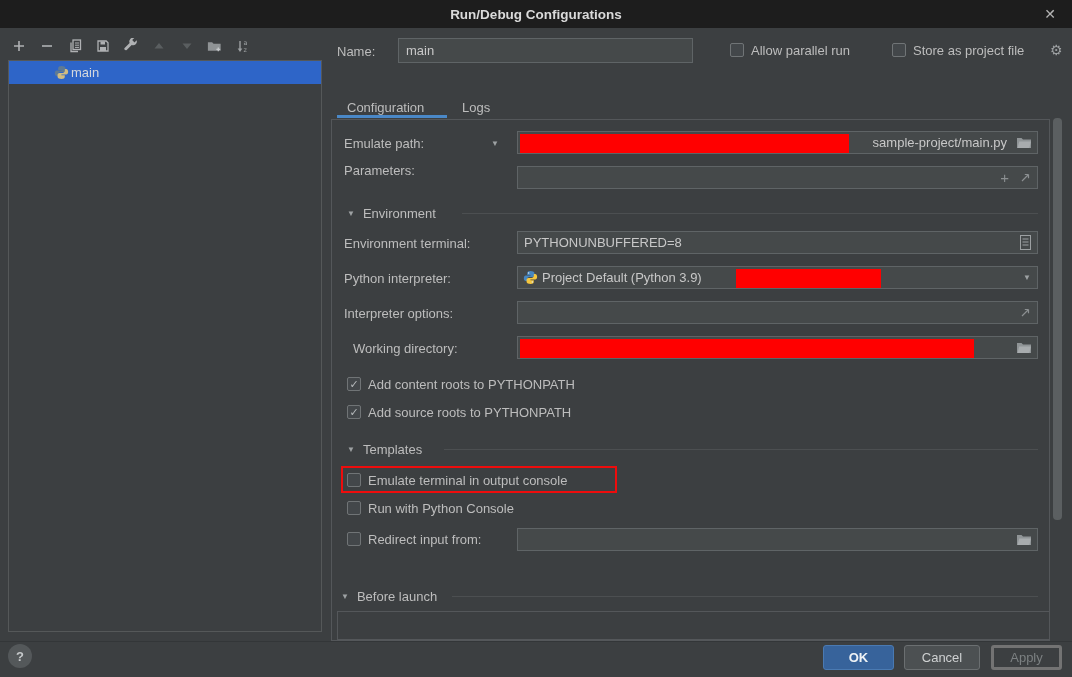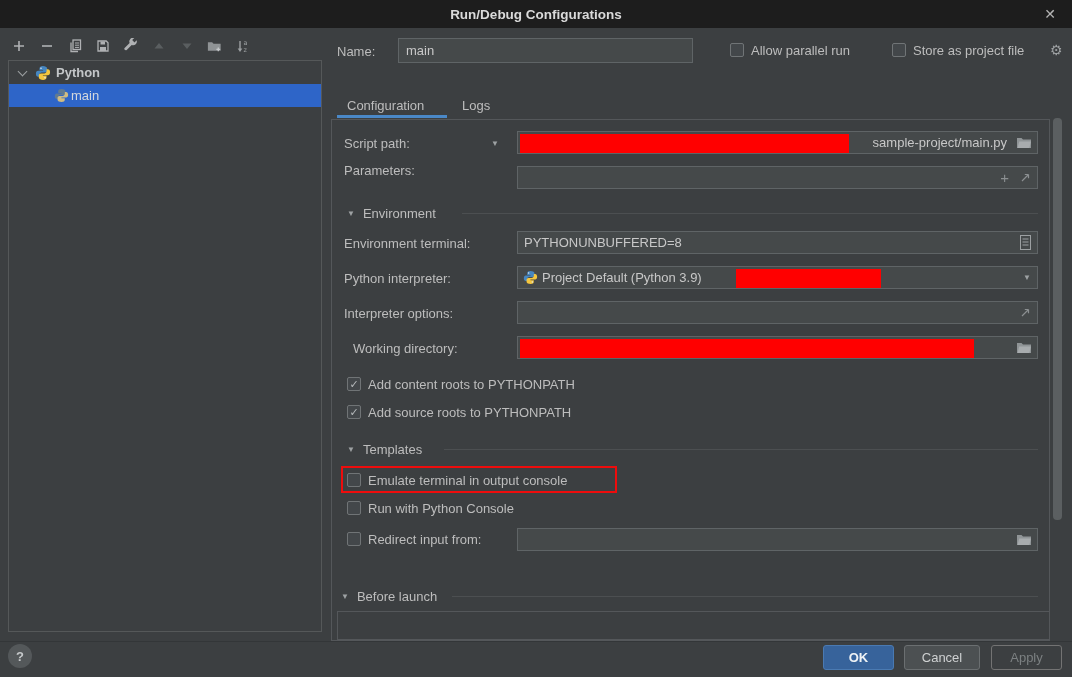--- a/index.html
+++ b/index.html
@@ -40,21 +40,21 @@
   
   .name-input { position:absolute; left:398px; top:38px; width:295px; height:25px;
     background:#45494a; border:1px solid #5f6466; color:#c8c8c8; padding:0 7px;
     font-family:inherit; font-size:13px; outline:none; }
   .cbx { width:14px; height:14px; border:1px solid #70747​6; border:1px solid #707476;
     border-radius:2px; background:#43474a; display:inline-flex; align-items:center;
     justify-content:center; color:#b6babc; font-size:11px; flex:none; }
   .cbx-row { display:flex; align-items:flex-start; gap:7px; cursor:pointer; }
 
   
-  .tab { position:absolute; top:92px; height:26px; display:flex; align-items:center;
+  .tab { position:absolute; top:100px; height:26px; display:flex; 
     cursor:pointer; color:#bdbdbd; }
   .tab-underline { position:absolute; left:337px; top:115px; width:110px; height:3px;
     background:#4a88c7; }
 
   
   .viewport { position:absolute; left:331px; top:119px; width:719px; height:522px;
     border:1px solid #54575a; }
 
   .flabel { position:absolute; color:#bdbdbd; }
   .field { position:absolute; height:23px; background:#45494a;
@@ -78,21 +78,21 @@
   
   .footer-sep { position:absolute; left:0; top:641px; width:1072px; height:1px;
     background:#333638; }
   .btn { position:absolute; top:645px; height:25px; border-radius:3px;
     display:flex; align-items:center; justify-content:center; font-size:13px;
     cursor:pointer; }
   .btn-ok { left:823px; width:71px; background:#37639b; border:1px solid #4a7ab2;
     color:#eef2f5; font-weight:bold; }
   .btn-cancel { left:904px; width:76px; background:#4c5052; border:1px solid #6b6f71;
     color:#cfd1d2; }
-  .btn-apply { left:991px; width:71px; background:transparent; border:1px solid #737373;
+  .btn-apply { left:991px; width:71px; background:transparent; border:3px solid #737373;
     color:#7c8082; }
   .help-btn { position:absolute; left:8px; top:644px; width:24px; height:24px;
     border-radius:50%; background:#54585a; color:#c6c9cb; display:flex;
     align-items:center; justify-content:center; font-weight:bold; cursor:pointer; }
 
   .gear { font-size:14px; color:#9da0a2; cursor:pointer; }
   svg { display:block; }
 </style>
 </head>
 <body>
@@ -152,32 +152,20 @@
     <svg width="16" height="16" viewBox="0 0 16 16">
         <path d="M5 3v9" stroke="#9ca0a2" stroke-width="1.4"></path>
         <polygon points="5,14 2.7,10.5 7.3,10.5" fill="#9ca0a2"></polygon>
         <text x="8.5" y="7" font-size="6.5" fill="#9ca0a2" font-family="DejaVu Sans">a</text>
         <text x="8.5" y="14" font-size="6.5" fill="#9ca0a2" font-family="DejaVu Sans">z</text>
       </svg>
   </span>
 </div>
 
 <div class="tree-panel">
-  <div class="tree-row" style="padding-left:10px;">
-    <span class="chev down"></span>
-    <span style="margin-left:9px;">
-      <svg width="16" height="16" viewBox="0 0 16 16">
-          <path d="M7.9 1c-2.2 0-3.4.9-3.4 2.4v1.8h3.6v.6H3.1C1.7 5.8.9 7 .9 8.8c0 1.8.8 3 2.2 3h1.3V9.9c0-1.3 1.1-2.4 2.4-2.4h3.4c1.1 0 2-.9 2-2V3.4C12.2 1.9 10.1 1 7.9 1z" fill="#4686c0"></path>
-          <circle cx="6" cy="3.3" r=".8" fill="#dfe6ee"></circle>
-          <path d="M8.1 15c2.2 0 3.4-.9 3.4-2.4v-1.8H7.9v-.6h4.96c1.4 0 2.2-1.2 2.2-3 0-1.8-.8-3-2.2-3h-1.3v1.9c0 1.3-1.1 2.4-2.4 2.4H5.8c-1.1 0-2 .9-2 2v2.1C3.8 14.1 5.9 15 8.1 15z" fill="#f4c63f"></path>
-          <circle cx="10" cy="12.7" r=".8" fill="#dfe6ee"></circle>
-        </svg>
-    </span>
-    <span class="tree-label">Python</span>
-  </div>
   <div class="tree-row selected" style="padding-left:45px;">
     <span style="filter:grayscale(.55) brightness(.95);">
       <svg width="15" height="15" viewBox="0 0 16 16">
           <path d="M7.9 1c-2.2 0-3.4.9-3.4 2.4v1.8h3.6v.6H3.1C1.7 5.8.9 7 .9 8.8c0 1.8.8 3 2.2 3h1.3V9.9c0-1.3 1.1-2.4 2.4-2.4h3.4c1.1 0 2-.9 2-2V3.4C12.2 1.9 10.1 1 7.9 1z" fill="#4686c0"></path>
           <path d="M8.1 15c2.2 0 3.4-.9 3.4-2.4v-1.8H7.9v-.6h4.96c1.4 0 2.2-1.2 2.2-3 0-1.8-.8-3-2.2-3h-1.3v1.9c0 1.3-1.1 2.4-2.4 2.4H5.8c-1.1 0-2 .9-2 2v2.1C3.8 14.1 5.9 15 8.1 15z" fill="#f4c63f"></path>
         </svg>
     </span>
     <span class="tree-label normal">main</span>
   </div>
 </div>
@@ -197,21 +185,21 @@
 <div class="tab" style="left:347px;">
   <span>Configuration</span>
 </div>
 <div class="tab" style="left:462px;">
   <span>Logs</span>
 </div>
 <div class="tab-underline"></div>
 
 <div class="viewport"></div>
 
-<div class="flabel" style="left:344px; top:136px;">Script path:</div>
+<div class="flabel" style="left:344px; top:136px;">Emulate path:</div>
 <span class="abs tri" style="left:491px; top:139px;">▼</span>
 <div class="field" style="left:517px; top:131px; width:521px;text-align:right;">
   <div class="redaction" style="left:2px; top:2px; width:329px; height:19px;"></div>
   <span class="ftext" style="position:absolute; right:24px;">sample-project/main.py</span>
   <span class="field-icon" style="right:5px;">
     <svg width="16" height="13" viewBox="0 0 16 13">
         <path d="M1 2h4.5L7 3.5h8V12H1z" fill="#8f9496"></path>
         <path d="M3.2 5.5H15l-1.6 6.5H1.6z" fill="#a8acae"></path>
       </svg>
   </span>

